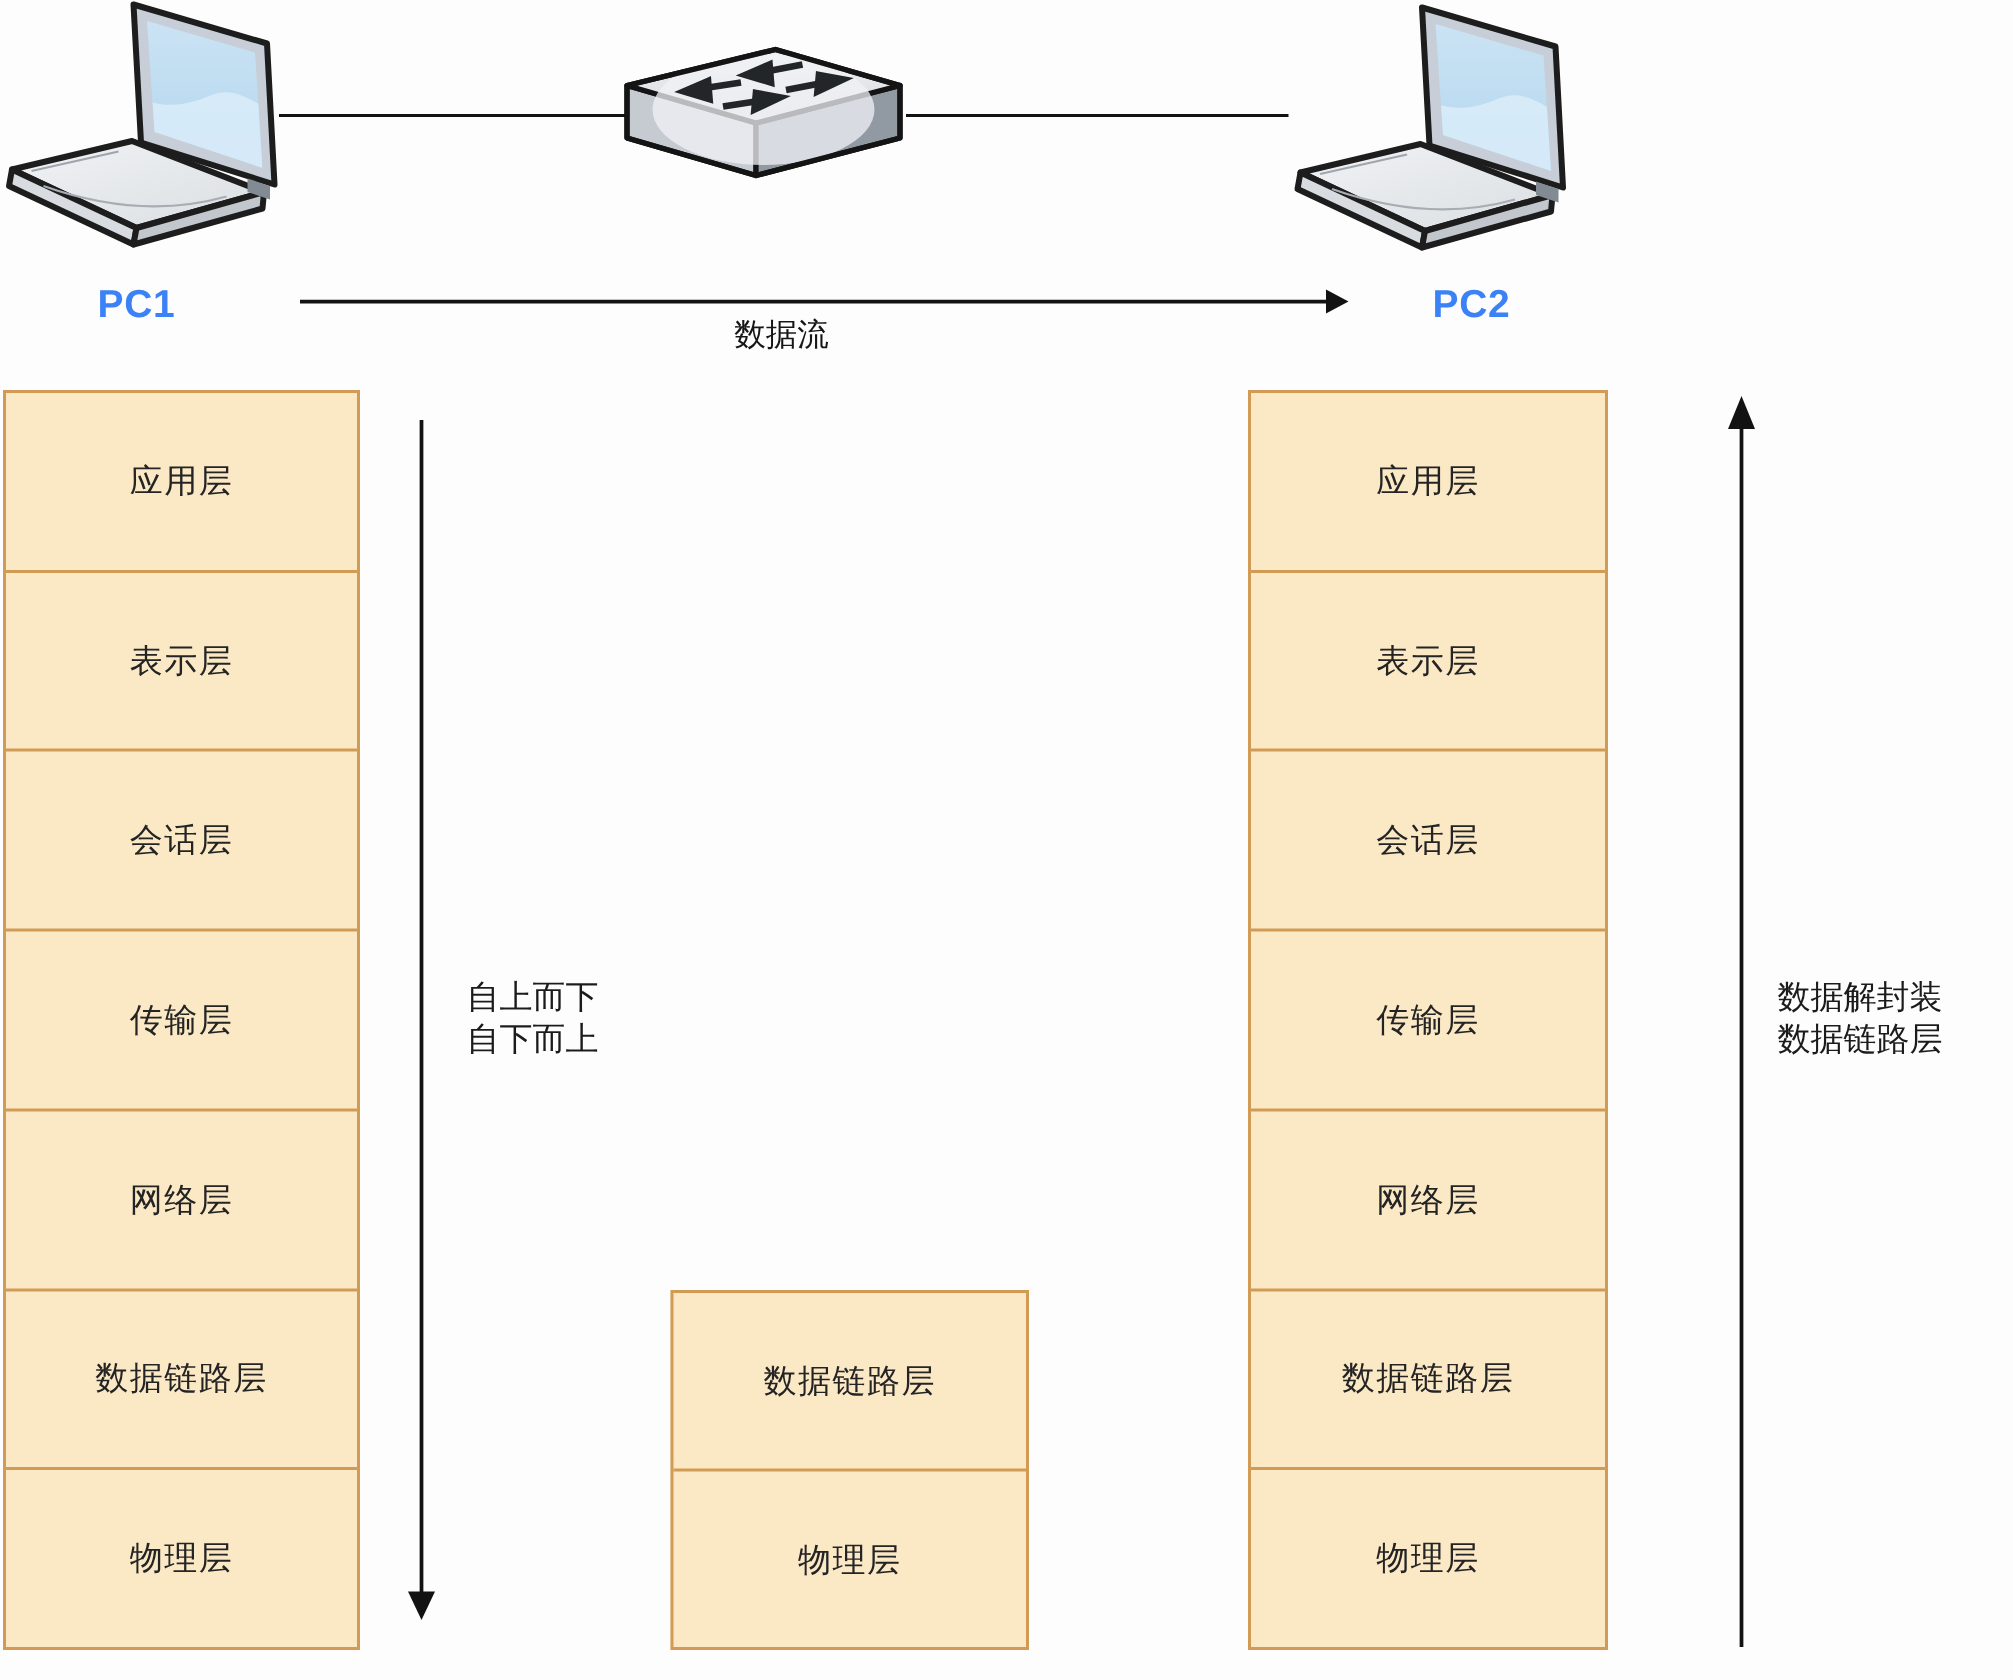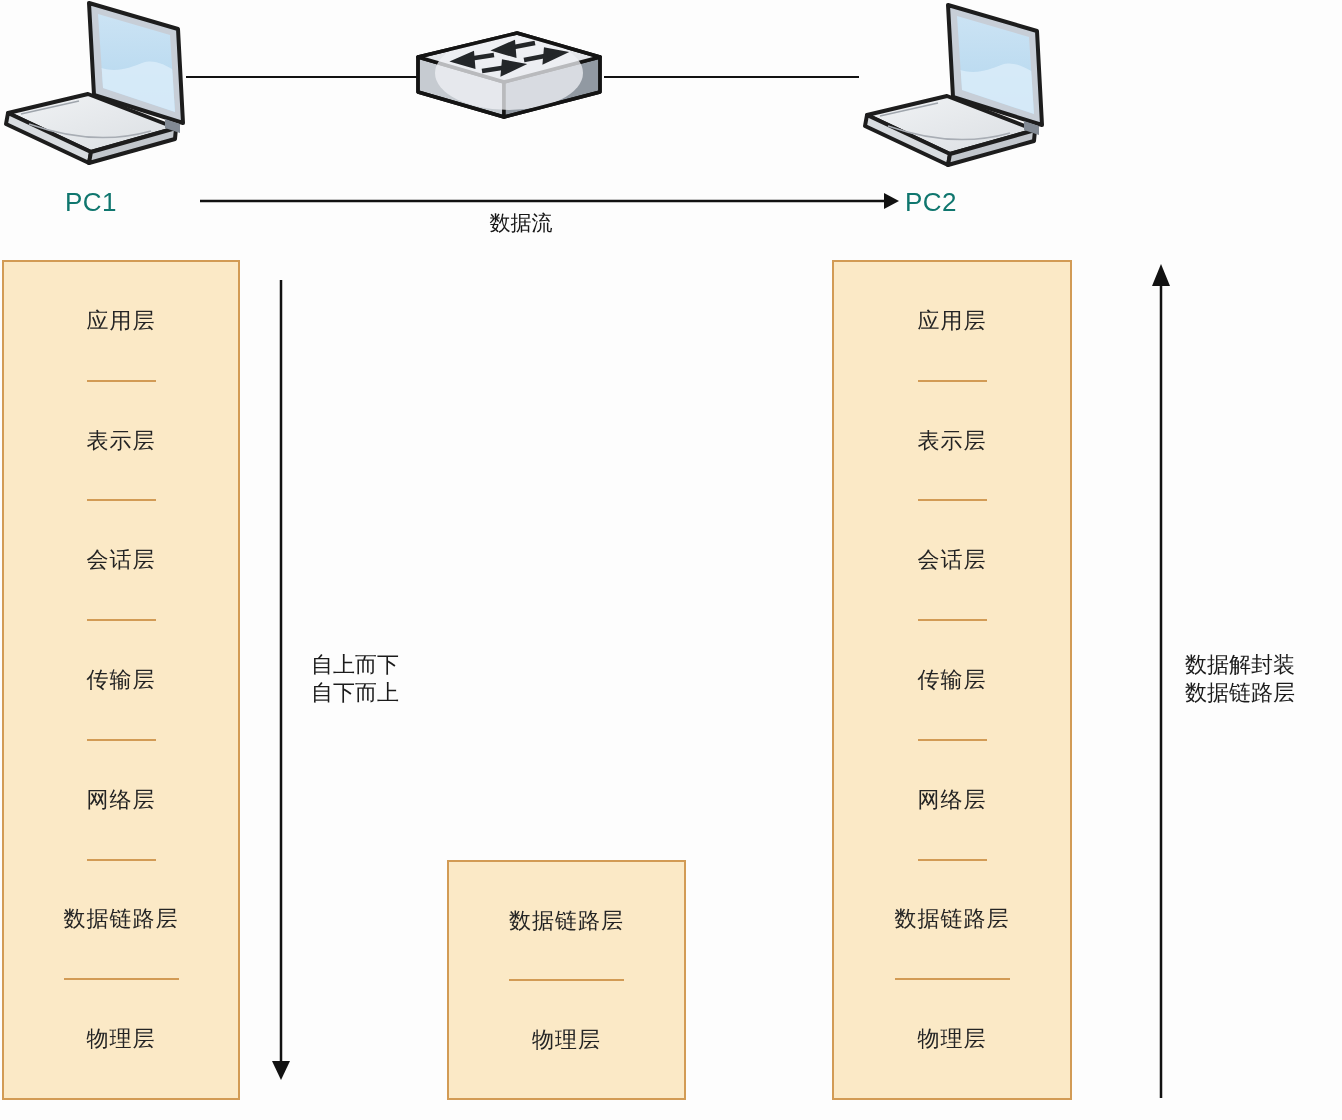--- a/index.html
+++ b/index.html
@@ -9,30 +9,29 @@
     font-family:"Liberation Sans","DejaVu Sans",sans-serif;
     color:#222;
   }
   .abs{position:absolute;}
   
   #wires{left:0;top:0;width:1342px;height:1120px;z-index:1;pointer-events:none;}
   
   .device{z-index:2;}
   
   .lbl{z-index:3;text-align:center;white-space:nowrap;}
-  .pc-label{font-size:26px;letter-spacing:.5px;color:#0f766e;}
+  .pc-label{font-size:26px;letter-spacing:.5px;color:#3b82f6;font-weight:bold;}
   .flow-label{font-size:21px;color:#161616;margin-top:17px;}
   .side-note{font-size:22px;line-height:28px;color:#1b1b1b;z-index:3;text-align:left;}
   .side-note span{display:block;}
   
   .stack{
     z-index:2;display:flex;flex-direction:column;box-sizing:border-box;
     background:var(--layer-fill,#FBE9C6);
     border:2px solid var(--layer-border,#D29B55);
-    align-items:center;
   }
   .cell{
     flex:1;display:flex;align-items:center;justify-content:center;
     font-size:22px;letter-spacing:1px;color:#242424;
     border-bottom:2px solid var(--layer-border,#D29B55);
   }
   .cell:last-child{border-bottom:none;}
 </style>
 </head>
 <body>
@@ -120,21 +119,21 @@
 <svg class="abs device" style="left:416px;top:27px;width:190px;height:95px">
     <use href="#switch-icon"></use>
   </svg>
 
 <svg class="abs device" style="left:857px;top:2px;width:192px;height:166px">
     <use href="#laptop-icon"></use>
   </svg>
 
 <div class="abs lbl pc-label" style="left:41px;top:187px;width:100px">PC1</div>
 <div class="abs lbl flow-label" style="left:451px;top:192px;width:140px">数据流</div>
-<div class="abs lbl pc-label" style="left:881px;top:187px;width:100px">PC2</div>
+<div class="abs lbl pc-label" style="left:931px;top:187px;width:100px">PC2</div>
 
 <div class="abs stack" style="left:2px;top:260px;width:238px;height:840px">
   <div class="cell">应用层</div>
   <div class="cell">表示层</div>
   <div class="cell">会话层</div>
   <div class="cell">传输层</div>
   <div class="cell">网络层</div>
   <div class="cell">数据链路层</div>
   <div class="cell">物理层</div>
 </div>

